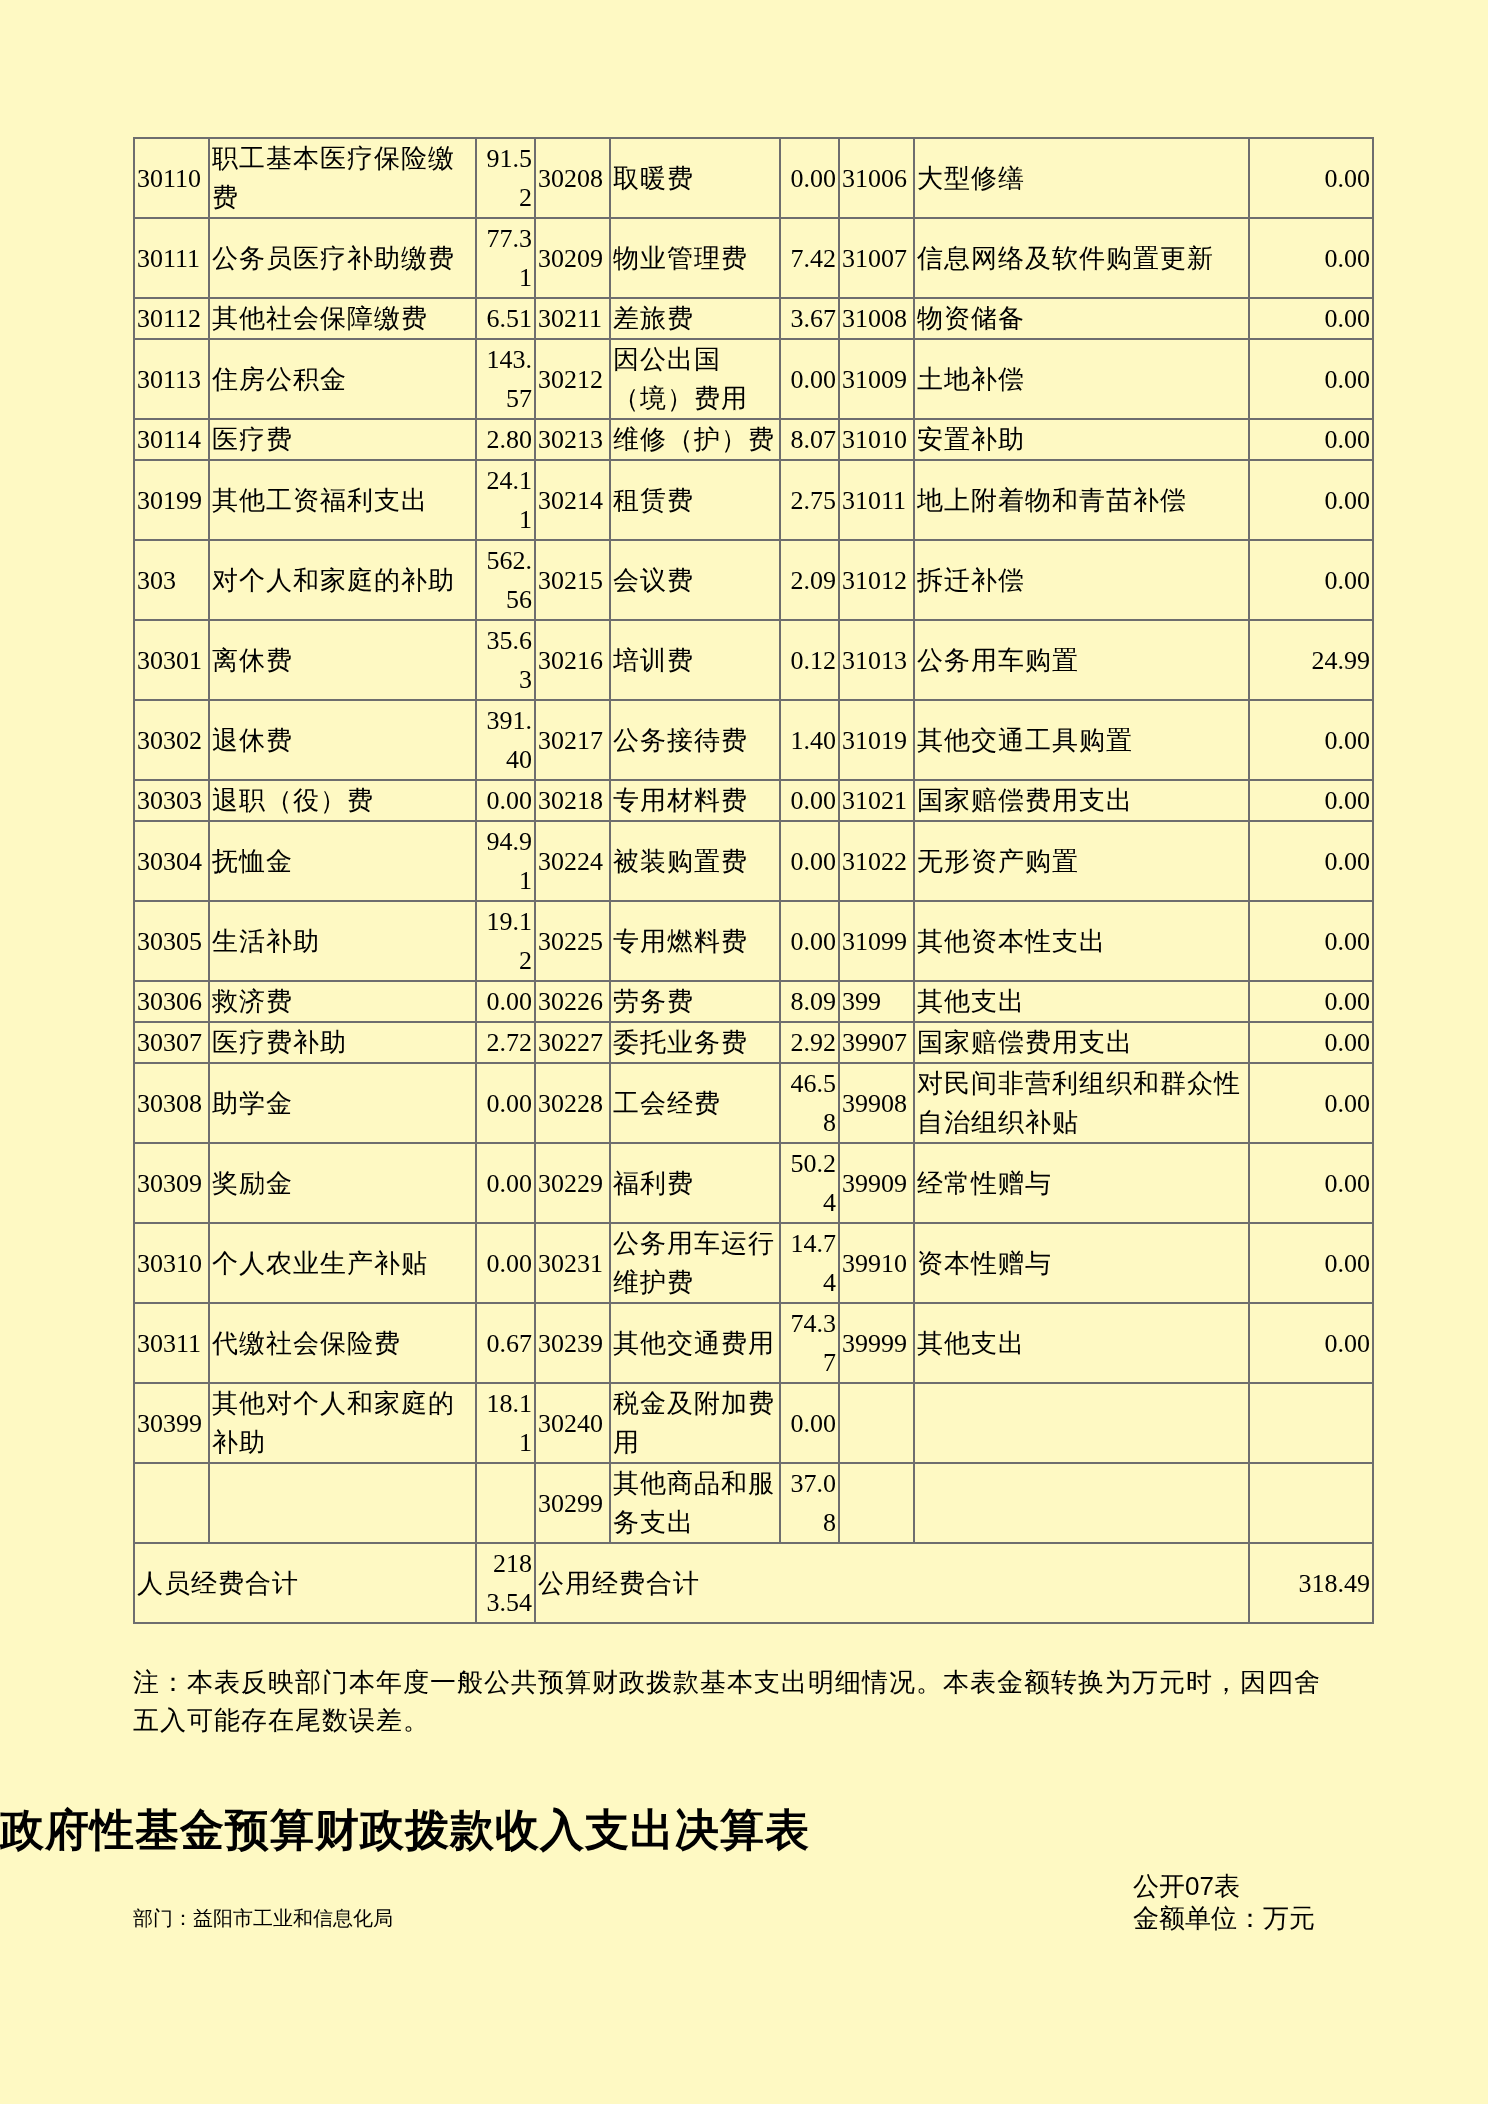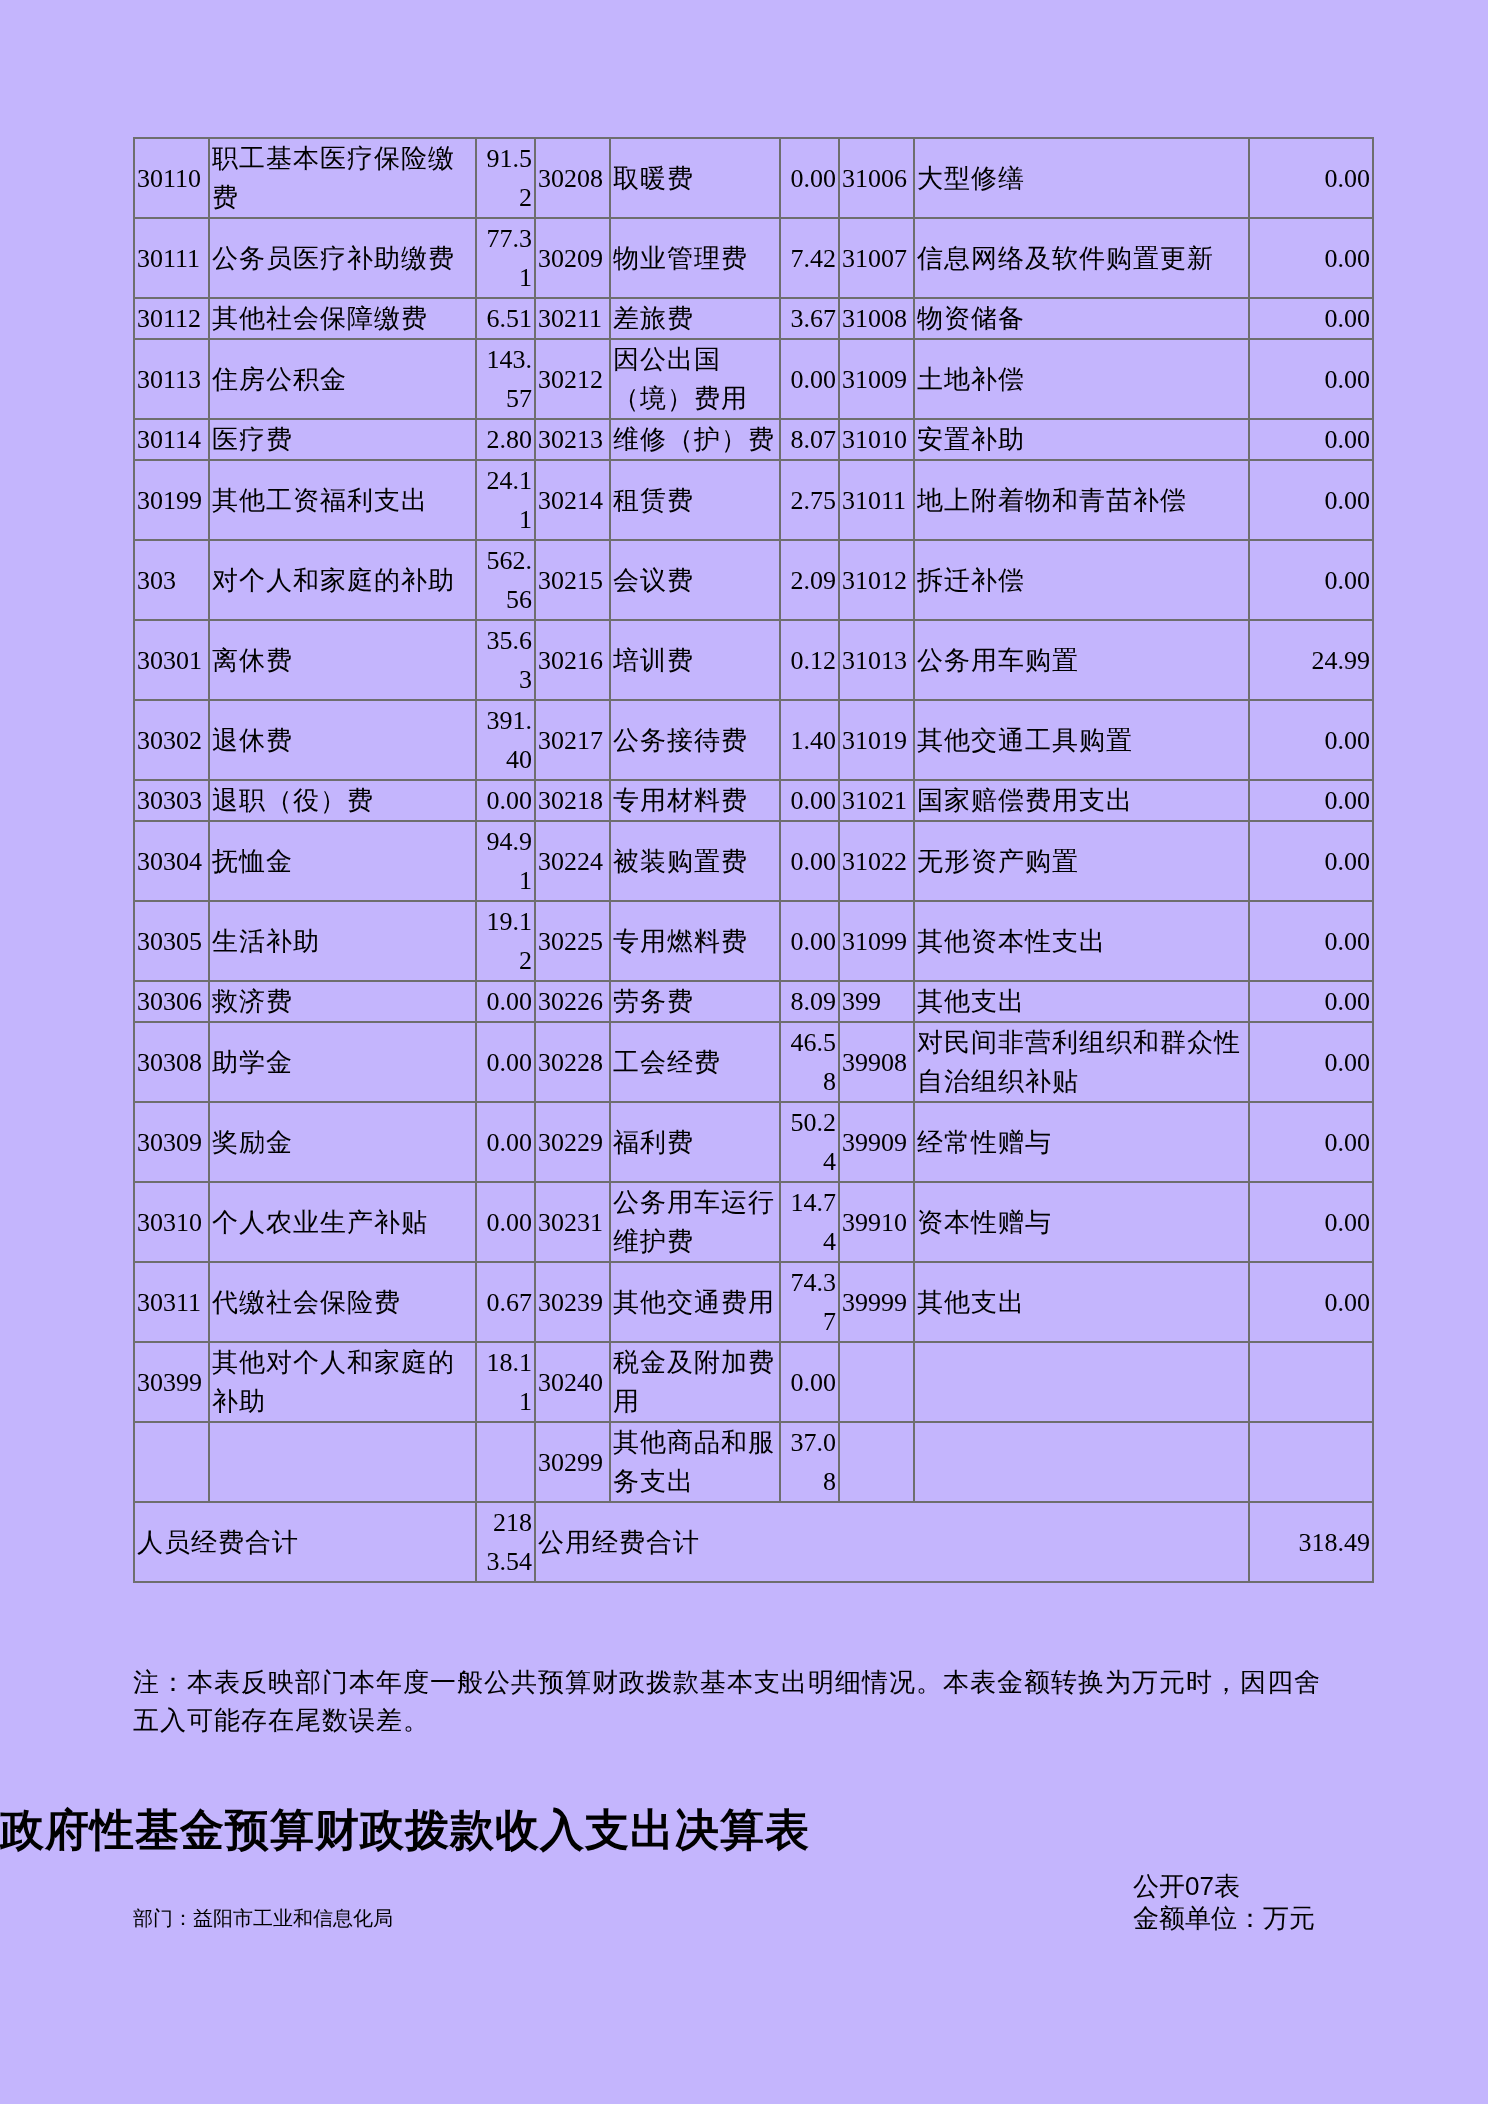--- a/index.html
+++ b/index.html
@@ -1,20 +1,20 @@
 <!DOCTYPE html>
 <html><head>
 <meta charset="utf-8">
 <style>
   html, body { margin: 0; padding: 0; background: #ffffff; }
   .page {
     position: relative;
     width: 1488px;
     height: 2104px;
-    background: #c4b5fd;
+    background: #fef9c3;
     color: #000000;
     font-family: "Liberation Serif", serif;
     overflow: hidden;
   }
   table.budget {
     position: absolute;
     left: 133px;
     top: 137px;
     width: 1239px;
     table-layout: fixed;
@@ -243,20 +243,31 @@
           <td class="name">救济费</td>
           <td class="val">0.00</td>
           <td class="code">30226</td>
           <td class="name">劳务费</td>
           <td class="val">8.09</td>
           <td class="code">399</td>
           <td class="name">其他支出</td>
           <td class="val">0.00</td>
         </tr>
         <tr>
+          <td class="code">30307</td>
+          <td class="name">医疗费补助</td>
+          <td class="val">2.72</td>
+          <td class="code">30227</td>
+          <td class="name">委托业务费</td>
+          <td class="val">2.92</td>
+          <td class="code">39907</td>
+          <td class="name">国家赔偿费用支出</td>
+          <td class="val">0.00</td>
+        </tr>
+        <tr>
           <td class="code">30308</td>
           <td class="name">助学金</td>
           <td class="val">0.00</td>
           <td class="code">30228</td>
           <td class="name">工会经费</td>
           <td class="val">46.58</td>
           <td class="code">39908</td>
           <td class="name">对民间非营利组织和群众性自治组织补贴</td>
           <td class="val">0.00</td>
         </tr>

